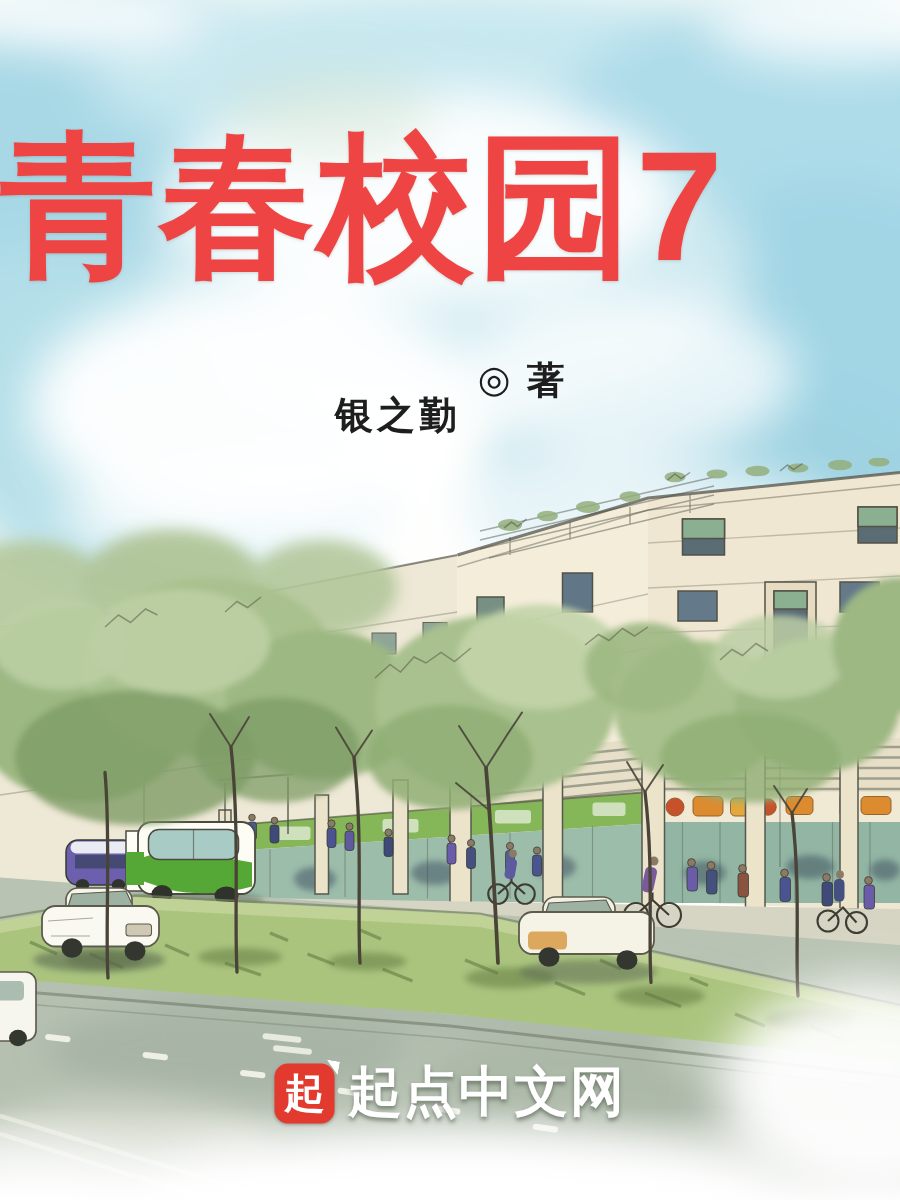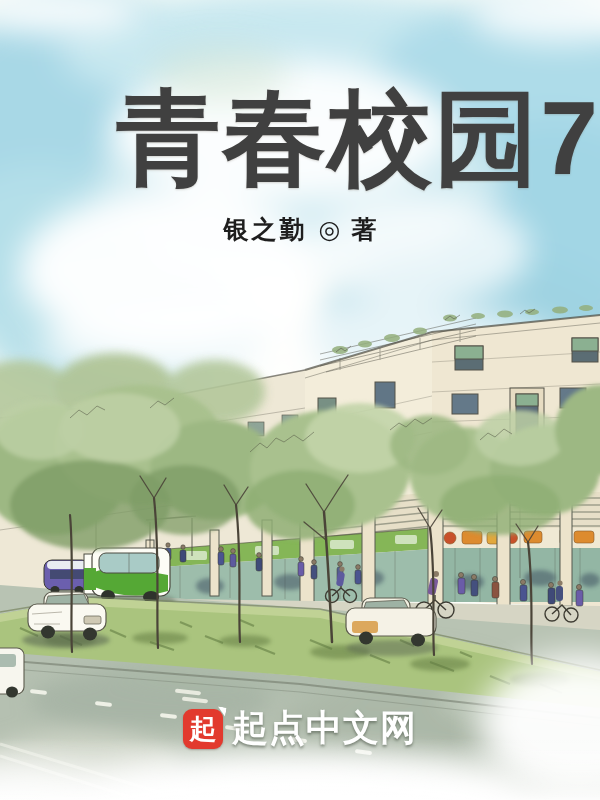--- a/index.html
+++ b/index.html
@@ -1,25 +1,25 @@
 <!DOCTYPE html>
 <html><head>
 <meta charset="utf-8">
 <style>
   html,body{margin:0;padding:0;background:#e8e8e8;}
   .page{position:relative;width:600px;height:800px;overflow:hidden;background:#fcfdf8;
         font-family:"Liberation Sans","DejaVu Sans",sans-serif;}
   .scene{position:absolute;left:0;top:0;width:600px;height:800px;}
-  .title{position:absolute;top:84px;left:0;width:600px;text-align:right;
+  .title{position:absolute;top:84px;left:0;width:600px;text-align:left;
          font-size:104px;line-height:1.05;font-weight:bold;letter-spacing:2px;
-         color:#404040;text-shadow:0 1px 2px rgba(110,100,85,.25);}
+         color:#ef4444;text-shadow:0 1px 2px rgba(110,100,85,.25);}
   .author-row{position:absolute;top:213px;left:0;width:600px;display:flex;
               justify-content:center;align-items:center;gap:11px;
               font-size:25px;color:#1e1e1e;font-weight:bold;}
-  .author-name{letter-spacing:3px;}
+  .author-name{letter-spacing:3px;margin-top:47px;}
   .publisher{position:absolute;bottom:47px;left:0;width:600px;display:flex;
              justify-content:center;align-items:center;gap:9px;}
   .badge{position:relative;width:40px;height:40px;background:#e23a2e;border-radius:9px;
          display:flex;align-items:center;justify-content:center;color:#fff;
          font-size:27px;font-weight:bold;box-shadow:0 1px 2px rgba(80,60,50,.35);}
   .badge-tail{position:absolute;top:-2px;right:-3px;width:9px;height:9px;background:#fff;
               clip-path:polygon(0 0,100% 0,100% 100%);transform:rotate(10deg);}
   .logo-text{color:#fff;font-size:36px;font-weight:bold;letter-spacing:1px;
              text-shadow:0 2px 3px rgba(70,80,66,.6);}
 </style>

